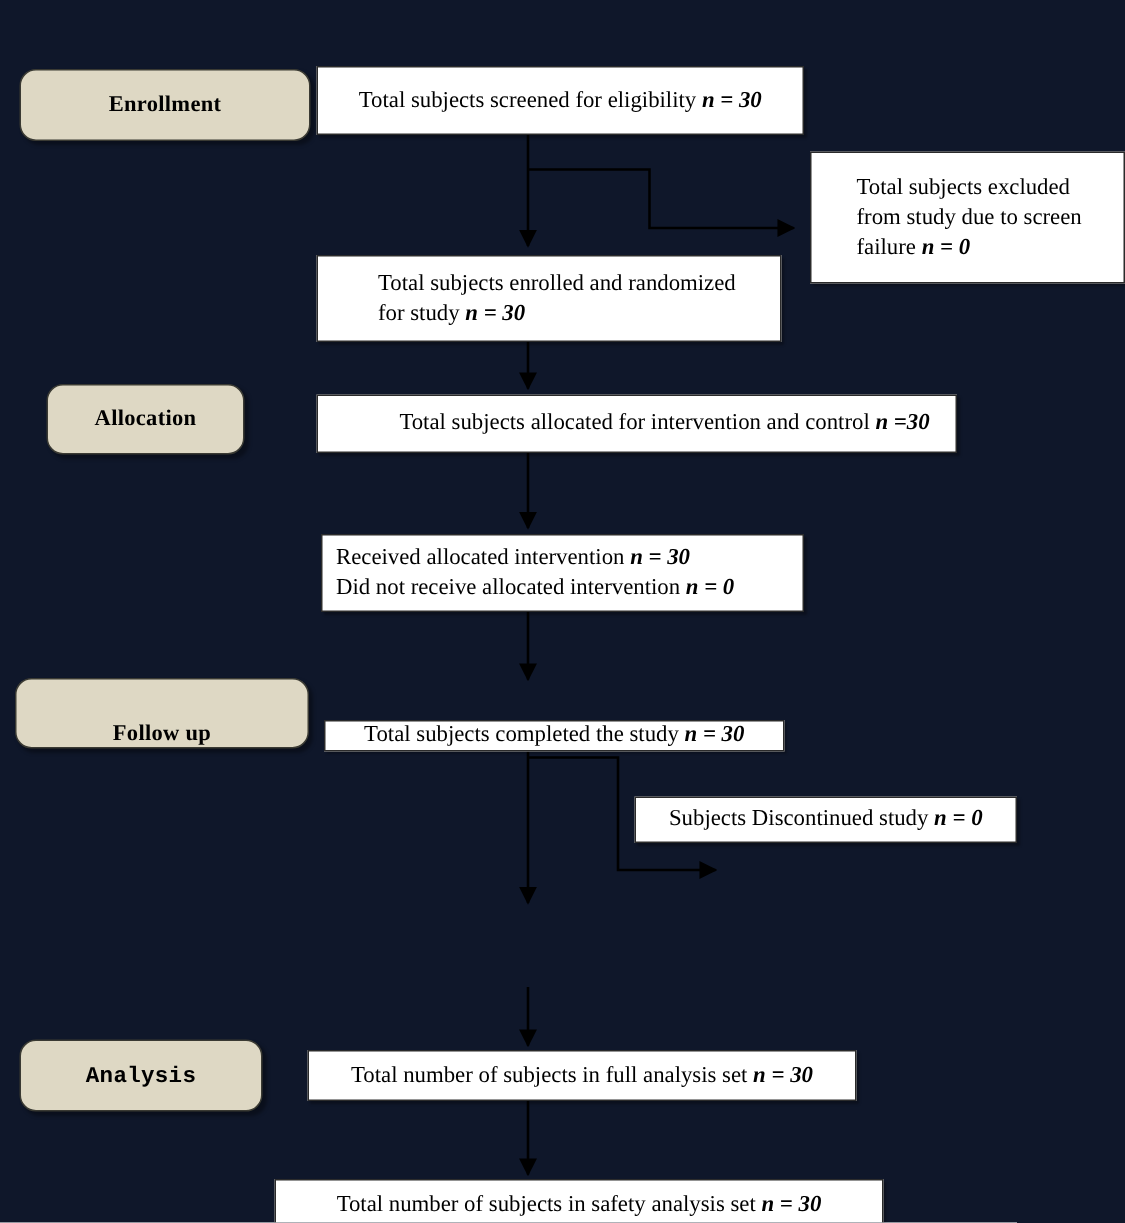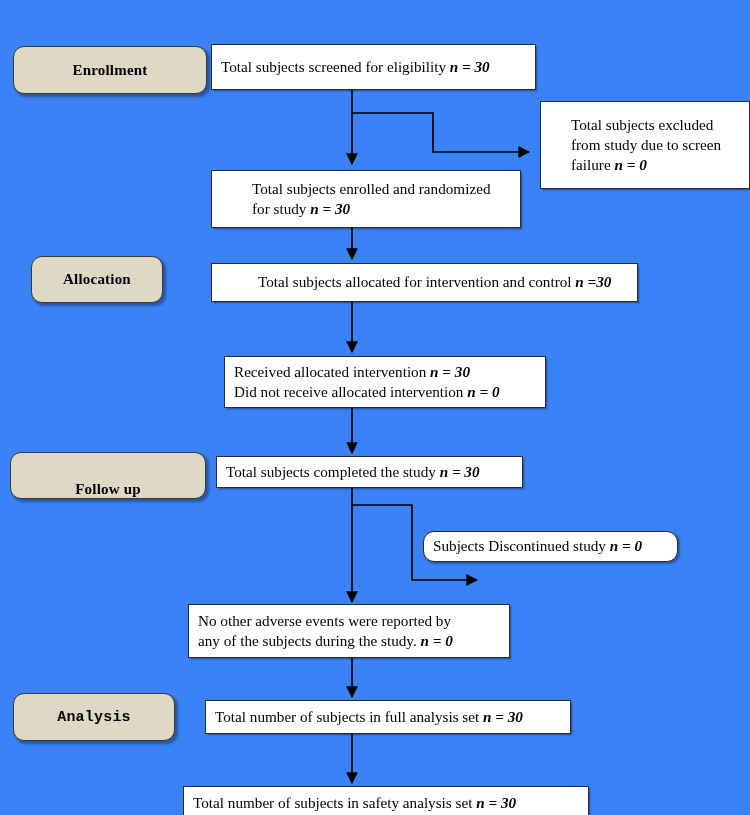--- a/index.html
+++ b/index.html
@@ -4,21 +4,21 @@
 <style>
   html, body {
     margin: 0;
     padding: 0;
     background: #ffffff;
   }
   #diagram-root {
     position: relative;
     width: 750px;
     height: 815px;
-    background: #3b82f6;
+    background: #0f172a;
     font-family: "Liberation Serif", "DejaVu Serif", serif;
     overflow: hidden;
   }
   #connector-layer {
     position: absolute;
     left: 0;
     top: 0;
     width: 750px;
     height: 815px;
     pointer-events: none;
@@ -46,20 +46,21 @@
     box-shadow: 1.8px 1.8px 1.6px rgba(0,0,0,0.30);
     display: flex;
     align-items: center;
     font-size: 15.2px;
     color: #000000;
     line-height: 1.33;
     padding: 4px 9px;
   }
   .flow-box.center-text {
     justify-content: center;
+    text-align: center;
   }
   .flow-box .txt {
     display: block;
     width: 100%;
     white-space: pre-line;
   }
   .flow-box .txt b {
     font-weight: bold;
     font-style: italic;
   }
@@ -123,37 +124,33 @@
 
   <div class="flow-box" style="left:211px; top:170px; width:310px; height:58px;padding-left:40px;">
     <span class="txt">Total subjects enrolled and randomized
 for study <b>n = 30</b></span>
   </div>
 
   <div class="flow-box center-text" style="left:211px; top:263px; width:427px; height:39px;padding-left:46px;">
     <span class="txt">Total subjects allocated for intervention and control <b>n =30</b></span>
   </div>
 
-  <div class="flow-box" style="left:224px; top:356px; width:322px; height:52px;">
+  <div class="flow-box" style="left:214px; top:356px; width:322px; height:52px;">
     <span class="txt">Received allocated intervention <b>n = 30</b>
 Did not receive allocated intervention <b>n = 0</b></span>
   </div>
 
-  <div class="flow-box center-text" style="left:216px; top:456px; width:307px; height:32px;">
+  <div class="flow-box center-text" style="left:216px; top:480px; width:307px; height:21px;">
     <span class="txt">Total subjects completed the study <b>n = 30</b></span>
   </div>
 
-  <div class="flow-box center-text" style="left:423px; top:531px; width:255px; height:31px;border-radius:11px;">
+  <div class="flow-box center-text" style="left:423px; top:531px; width:255px; height:31px;">
     <span class="txt">Subjects Discontinued study <b>n = 0</b></span>
   </div>
 
-  <div class="flow-box" style="left:188px; top:604px; width:322px; height:54px;">
-    <span class="txt">No other adverse events were reported by
-any of the subjects during the study. <b>n = 0</b></span>
-  </div>
 
   <div class="flow-box center-text" style="left:205px; top:700px; width:366px; height:34px;">
     <span class="txt">Total number of subjects in full analysis set <b>n = 30</b></span>
   </div>
 
   <div class="flow-box center-text" style="left:183px; top:786px; width:406px; height:34px;">
     <span class="txt">Total number of subjects in safety analysis set <b>n = 30</b></span>
   </div>
 
 </div>

